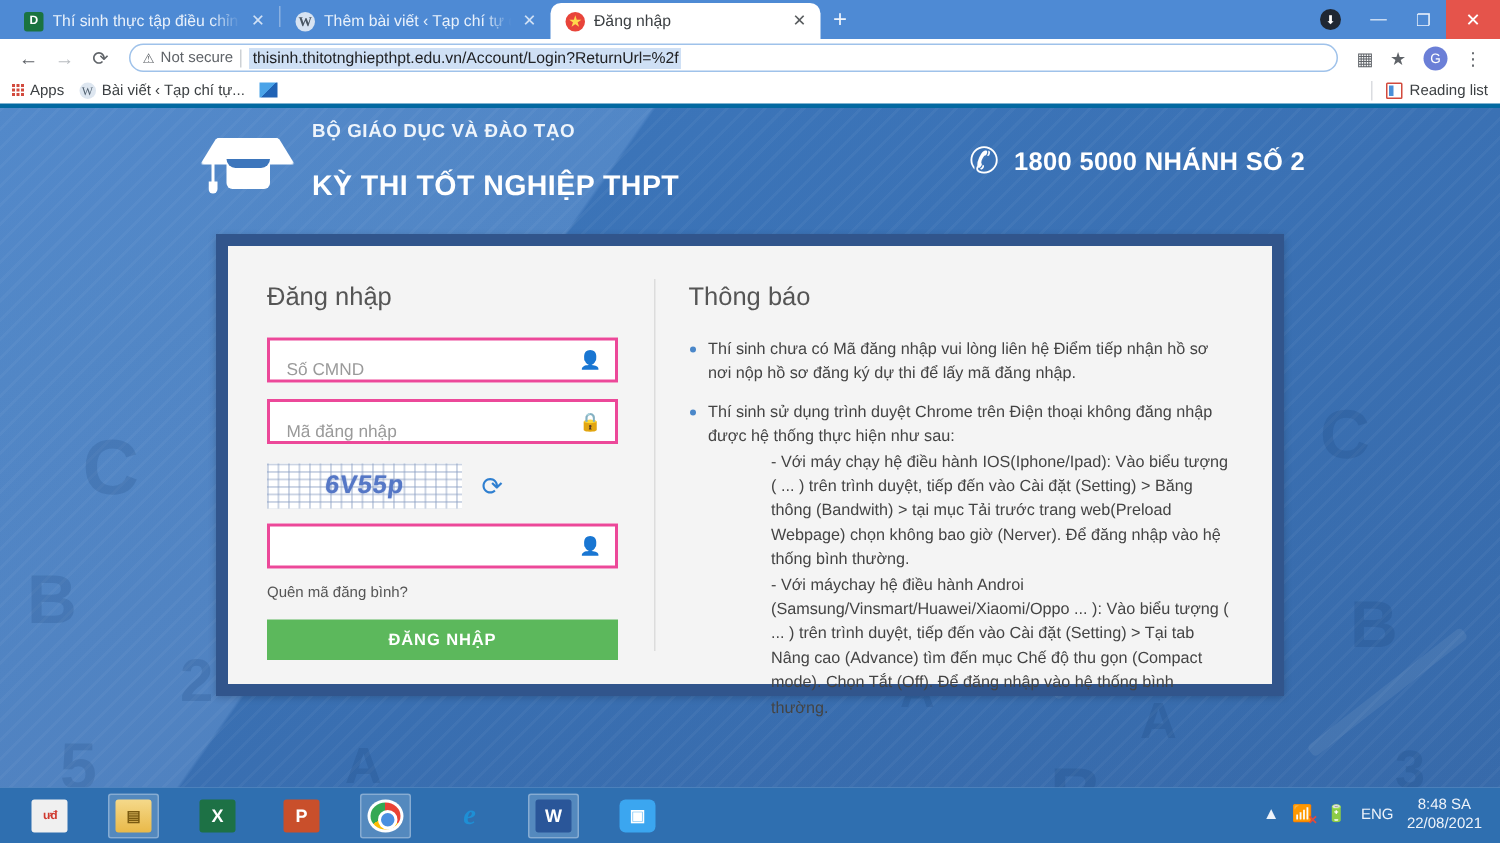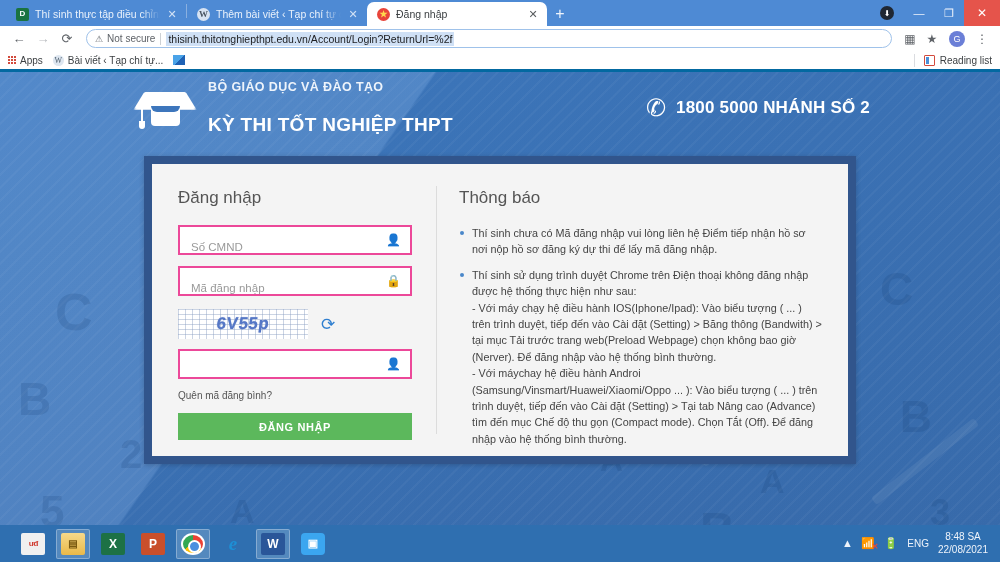--- a/index.html
+++ b/index.html
@@ -179,28 +179,28 @@
     font-size: 11px; font-weight: bold; letter-spacing: .6px;
     font-family: "Liberation Sans", sans-serif;
   }
 
   .notices { list-style: none; font-size: 10.8px; color: #444; line-height: 1.52; }
   .notices > li { position: relative; padding-left: 13px; margin-bottom: 9px; }
   .notices > li::before {
     content: ""; position: absolute; left: 1px; top: 6px; width: 4px; height: 4px;
     background: #4a87c9; border-radius: 50%;
   }
-  .sub { display: block; }
+  .sub { display: block; margin-left: 42px; }
 
   
   .taskbar {
     height: 37px; background: #2f6fb0; display: flex; align-items: center; padding: 0 4px;
     position: relative;
   }
-  .tb-items { display: flex; align-items: center; gap: 6px; margin-left: 12px; }
+  .tb-items { display: flex; align-items: center; gap: 22px; margin-left: 12px; }
   .tbi { width: 34px; height: 30px; display: flex; align-items: center; justify-content: center;
          border-radius: 2px; position: relative; }
   .tbi.open { background: rgba(255,255,255,.18); border: 1px solid rgba(255,255,255,.3); }
   .appico { width: 24px; height: 22px; border-radius: 2px; display: flex; align-items: center;
             justify-content: center; font-size: 12px; font-weight: bold; color: #fff; }
   .ic-unikey { background: #f0f0f0; color: #d03a2f; font-size: 8px; letter-spacing: -1px; }
   .ic-folder { background: linear-gradient(#f5d98a,#e9b949); color: #7a5a10; font-size: 10px; }
   .ic-excel { background: #1d7145; }
   .ic-ppt   { background: #c94f2b; }
   .ic-chrome{ background: #fff; border-radius: 50%; position: relative; }

